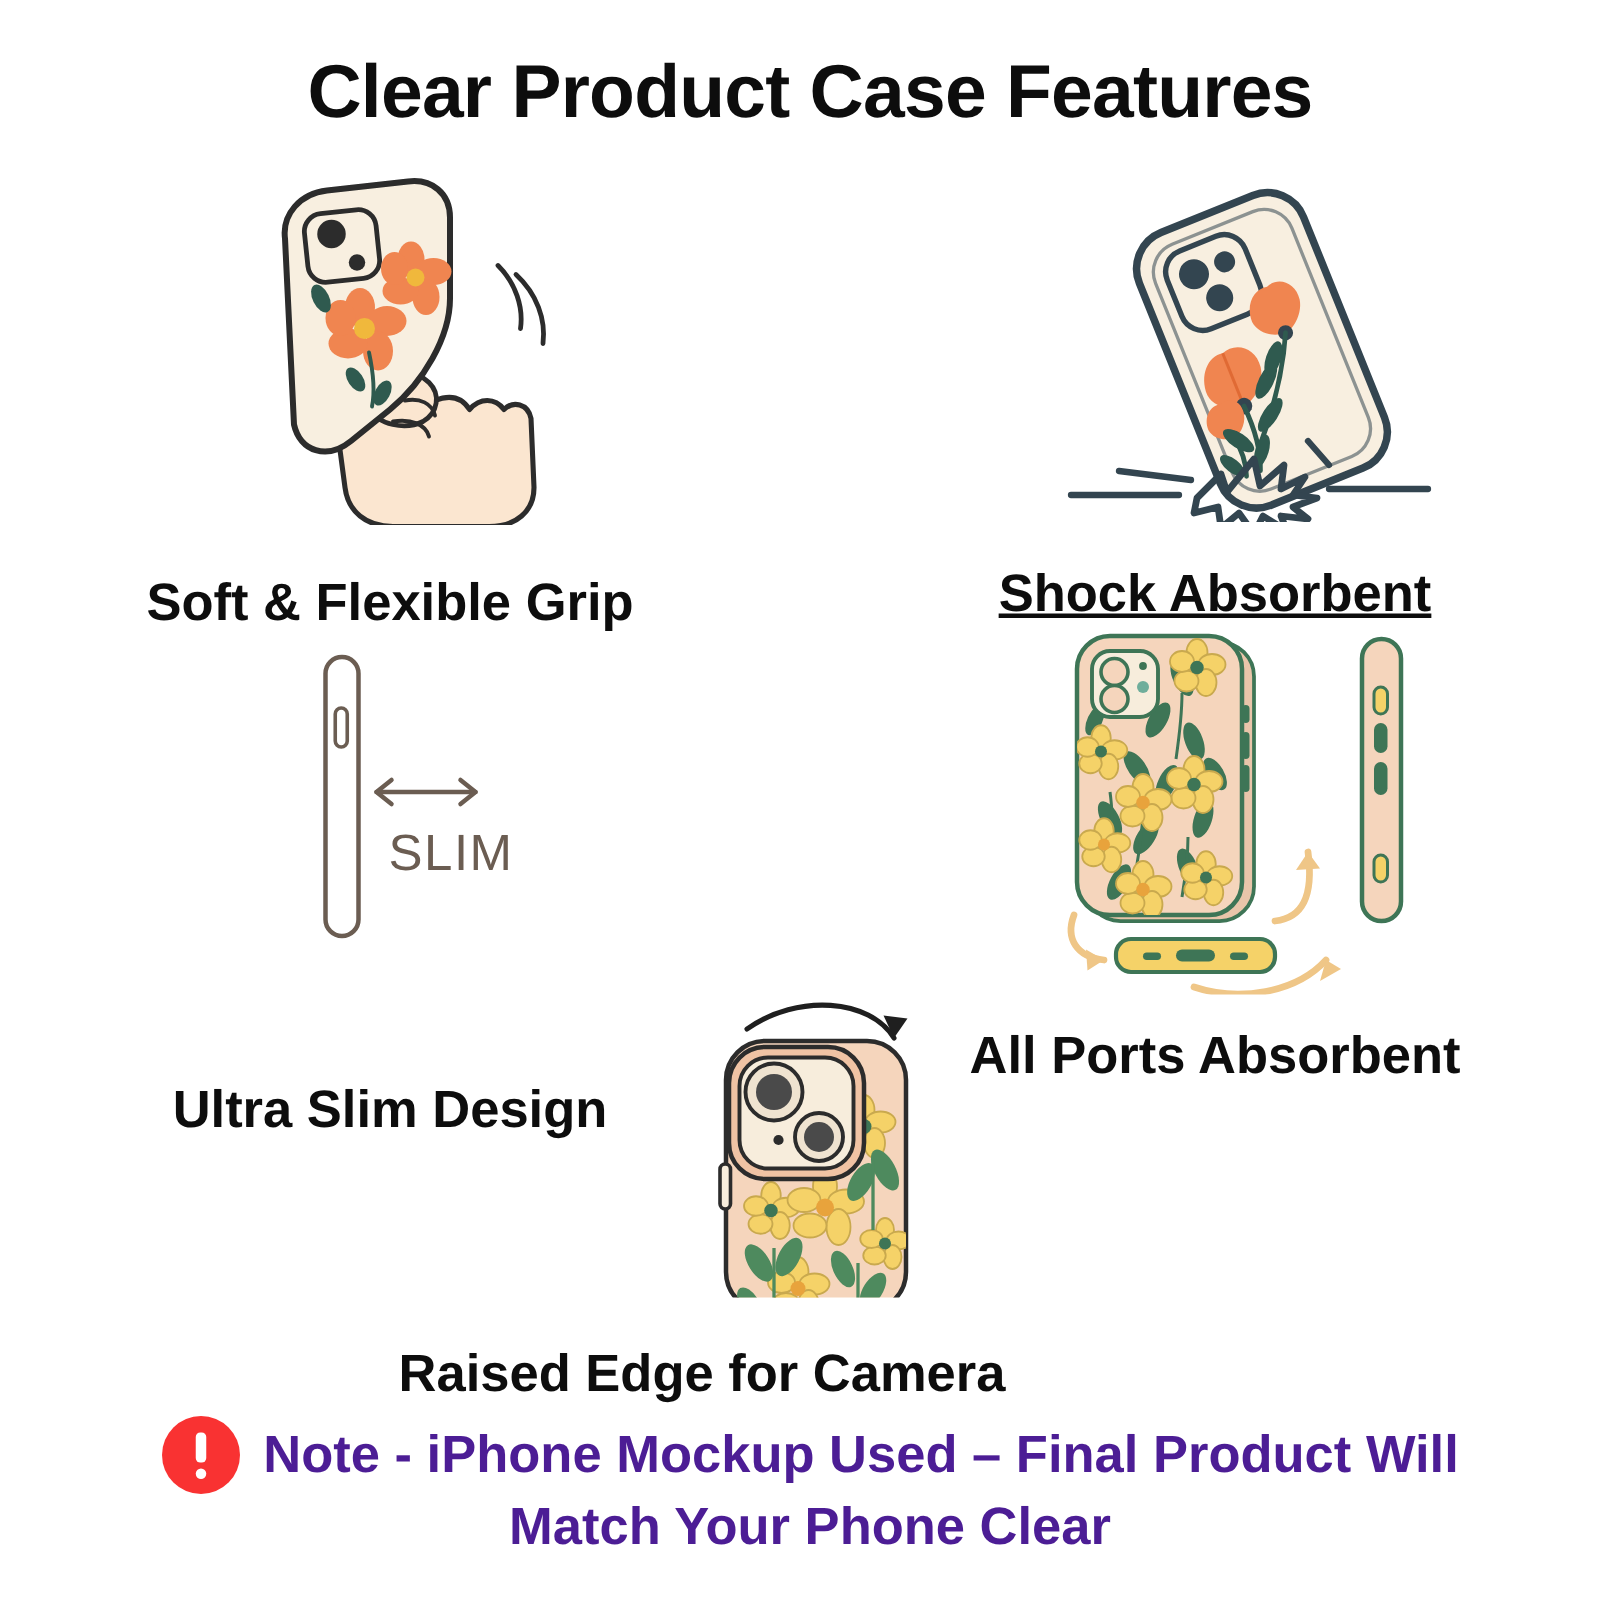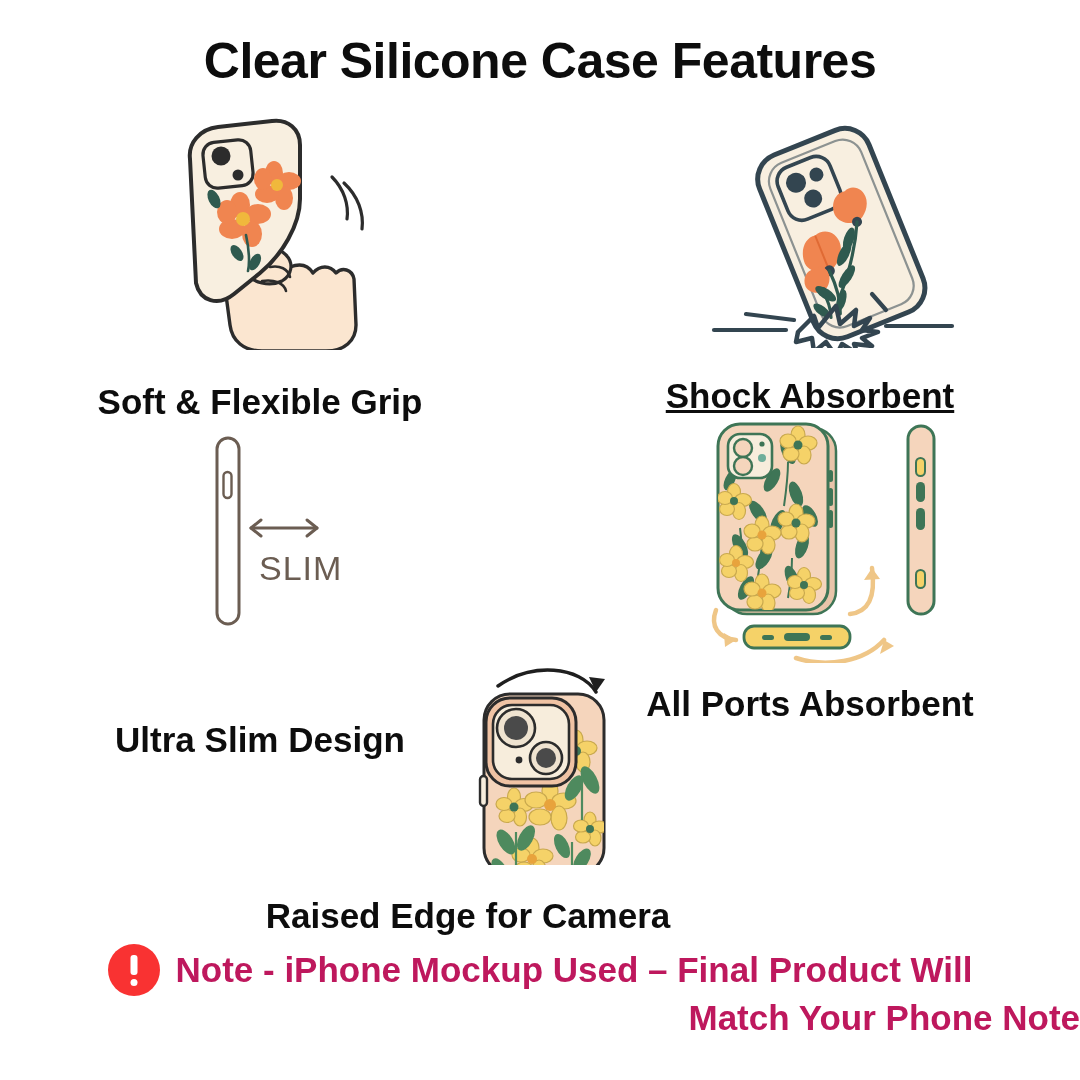--- a/index.html
+++ b/index.html
@@ -63,24 +63,23 @@
   .note {
     position: absolute;
     top: 944px;
     left: 0;
     width: 1080px;
     text-align: center;
   }
   .note-line {
     font-size: 35px;
     font-weight: bold;
-    color: #be185d;
+    color: #4c1d95;
     line-height: 1.28;
     white-space: nowrap;
-    text-align: right;
   }
   .note-row1 {
     display: flex;
     align-items: center;
     justify-content: center;
     gap: 16px;
   }
   .note-icon {
     flex: 0 0 auto;
     width: 52px;
@@ -110,21 +109,21 @@
     height: 7px;
     border-radius: 50%;
     background: #ffffff;
   }
 </style>
 </head>
 <body>
 
 <div class="page">
 
-  <div class="title">Clear Silicone Case Features</div>
+  <div class="title">Clear Product Case Features</div>
 
   <div class="art art-grip">
     <svg viewBox="0 0 270 235" width="270" height="235">
 
       <g fill="none" stroke="#2C2C2C" stroke-width="3.2" stroke-linecap="round">
         <path d="M202 62 C214 74 219 90 217 104"></path>
         <path d="M214 68 C228 81 234 98 232 114"></path>
       </g>
 
       <g>
@@ -517,16 +516,16 @@
       </g>
     </svg>
   </div>
   <div class="label lbl-camera">Raised Edge for Camera</div>
 
   <div class="note">
     <div class="note-row1">
       <div class="note-icon"></div>
       <div class="note-line">Note - iPhone Mockup Used – Final Product Will</div>
     </div>
-    <div class="note-line">Match Your Phone Note</div>
+    <div class="note-line">Match Your Phone Clear</div>
   </div>
 
 </div>
 
 </body></html>

